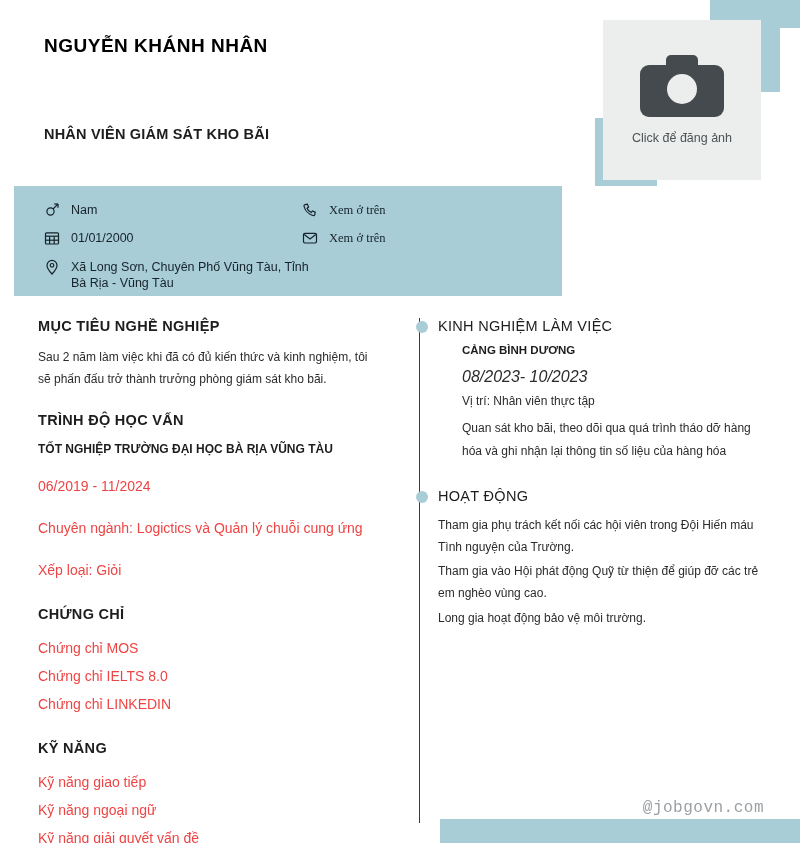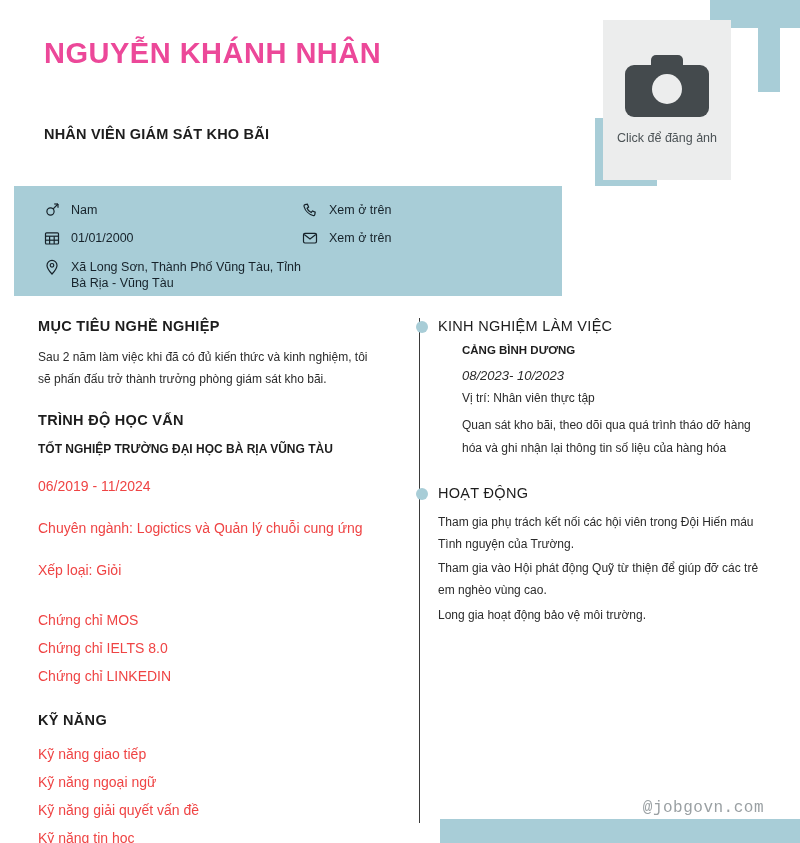--- a/index.html
+++ b/index.html
@@ -21,33 +21,33 @@
   .deco { position: absolute; background: #a8cdd7; }
   .deco-top-right   { right: 0;    top: 0;    width: 90px;  height: 28px; }
   .deco-right-bar   { right: 20px; top: 0;    width: 22px;  height: 92px; }
   .deco-photo-left  { left: 595px; top: 118px;width: 62px;  height: 68px; }
   .deco-bottom      { right: 0;    bottom: 0; width: 360px; height: 24px; }
 
   
   .header { position: absolute; left: 0; top: 0; width: 800px; height: 168px; }
   .name {
     position: absolute; left: 44px; top: 32px; width: 520px;
-    font-size: 29px; font-weight: bold; letter-spacing: .5px;
-    line-height: 1.45; color: #ec4899; text-transform: uppercase;
+    font-size: 19px; font-weight: bold; letter-spacing: .5px;
+    line-height: 1.45; color: #000000; text-transform: uppercase;
   }
   .job-title {
     position: absolute; left: 44px; top: 126px;
     font-size: 14.5px; font-weight: bold; color: #1d1d1d;
     text-transform: uppercase; letter-spacing: .2px;
   }
 
   
   .photo-box {
     position: absolute; left: 603px; top: 20px;
-    width: 128px; height: 160px;
+    width: 158px; height: 160px;
     background: #eceded;
     display: flex; flex-direction: column;
     align-items: center; justify-content: center;
   }
   .cam-icon { width: 84px; height: 62px; position: relative; margin-bottom: 14px; }
   .cam-body {
     position: absolute; left: 0; top: 10px; width: 84px; height: 52px;
     background: #444a4d; border-radius: 9px;
   }
   .cam-bump {
@@ -60,21 +60,21 @@
   }
   .photo-caption { font-size: 12.5px; color: #4c5356; }
 
   
   .info-bar {
     position: absolute; left: 14px; top: 186px;
     width: 548px; height: 110px;
     background: #a8cdd7;
   }
   .info-col-l { position: absolute; left: 30px; top: 16px; width: 270px; }
-  .info-col-r { position: absolute; left: 288px; top: 16px; width: 240px; }
+  .info-col-r { position: absolute; left: 288px; top: 16px; width: 240px; font-family: Liberation Serif, serif; }
   .info-item {
     display: flex; align-items: flex-start;
     font-size: 12.5px; color: #16222a; margin-bottom: 12px;
     line-height: 1.3;
   }
   .info-item .ic {
     width: 18px; height: 16px; margin-right: 9px; flex: 0 0 18px;
     display: block;
   }
   .info-item .ic svg { display: block; }
@@ -105,21 +105,21 @@
   .p { font-size: 12px; line-height: 1.85; color: #2b2b2b; margin: 0; }
   .p-tight { font-size: 12px; line-height: 1.7; color: #2b2b2b; margin: 0; }
   .sub-bold {
     font-size: 12px; font-weight: bold; color: #1d1d1d;
     margin: 0 0 6px 0; line-height: 1.5;
   }
   .sub-bold-caps {
     font-size: 11.5px; font-weight: bold; color: #1d1d1d;
     text-transform: uppercase; margin: 0 0 5px 0;
   }
-  .italic { font-style: italic; font-size: 13px; color: #2b2b2b; margin: 12px 0 5px 0; }
+  .italic { font-style: italic; font-size: 16px; color: #2b2b2b; margin: 12px 0 5px 0; }
   .list-line { font-size: 14px; line-height: 2.0; color: #ef4444; }
 
   .watermark {
     position: absolute; right: 36px; bottom: 26px;
     font-family: "Liberation Mono", monospace;
     font-size: 16px; color: #9aa0a3; letter-spacing: .5px;
   }
 </style>
 </head>
 <body>
@@ -173,21 +173,21 @@
         <span>01/01/2000</span>
       </div>
 
       <div class="info-item">
         <span class="ic">
           <svg width="16" height="16" viewBox="0 0 16 16" fill="none" stroke="#16222a" stroke-width="1.2">
             <path d="M8 15 C8 15 13 9.6 13 6.4 A5 5 0 0 0 3 6.4 C3 9.6 8 15 8 15 Z"></path>
             <circle cx="8" cy="6.3" r="1.8"></circle>
           </svg>
         </span>
-        <span>Xã Long Sơn, Thành Phố Vũng Tàu, Tỉnh Bà Rịa - Vũng Tàu</span>
+        <span>Xã Long Sơn, Chuyên Phố Vũng Tàu, Tỉnh Bà Rịa - Vũng Tàu</span>
       </div>
     </div>
 
     <div class="info-col-r">
       <div class="info-item">
         <span class="ic">
           <svg width="16" height="16" viewBox="0 0 16 16" fill="none" stroke="#16222a" stroke-width="1.2">
             <path d="M3 2.6 L5.4 2.2 L6.6 5 L5.1 6.2 C5.7 8 7.4 9.8 9.2 10.5 L10.4 9 L13.2 10.2 L12.8 12.6 C12.8 13.3 12 13.8 11 13.5 C7 12.4 3.2 8.6 2.1 4.6 C1.8 3.5 2.3 2.7 3 2.6 Z"></path>
           </svg>
         </span>
@@ -217,20 +217,21 @@
 
     <section class="sec-left">
       <h2>TRÌNH ĐỘ HỌC VẤN</h2>
       <p class="sub-bold">TỐT NGHIỆP TRƯỜNG ĐẠI HỌC BÀ RỊA VŨNG TÀU</p>
       <p class="list-line">06/2019 - 11/2024</p>
       <p class="list-line">Chuyên ngành: Logictics và Quản lý chuỗi cung ứng</p>
       <p class="list-line">Xếp loại: Giỏi</p>
     </section>
 
     <section class="sec-left">
+      <h2>CHỨNG CHỈ</h2>
       <div class="list-line">Chứng chỉ MOS</div>
       <div class="list-line">Chứng chỉ IELTS 8.0</div>
       <div class="list-line">Chứng chỉ LINKEDIN</div>
     </section>
 
     <section class="sec-left">
       <h2>KỸ NĂNG</h2>
       <div class="list-line">Kỹ năng giao tiếp</div>
       <div class="list-line">Kỹ năng ngoại ngữ</div>
       <div class="list-line">Kỹ năng giải quyết vấn đề</div>

